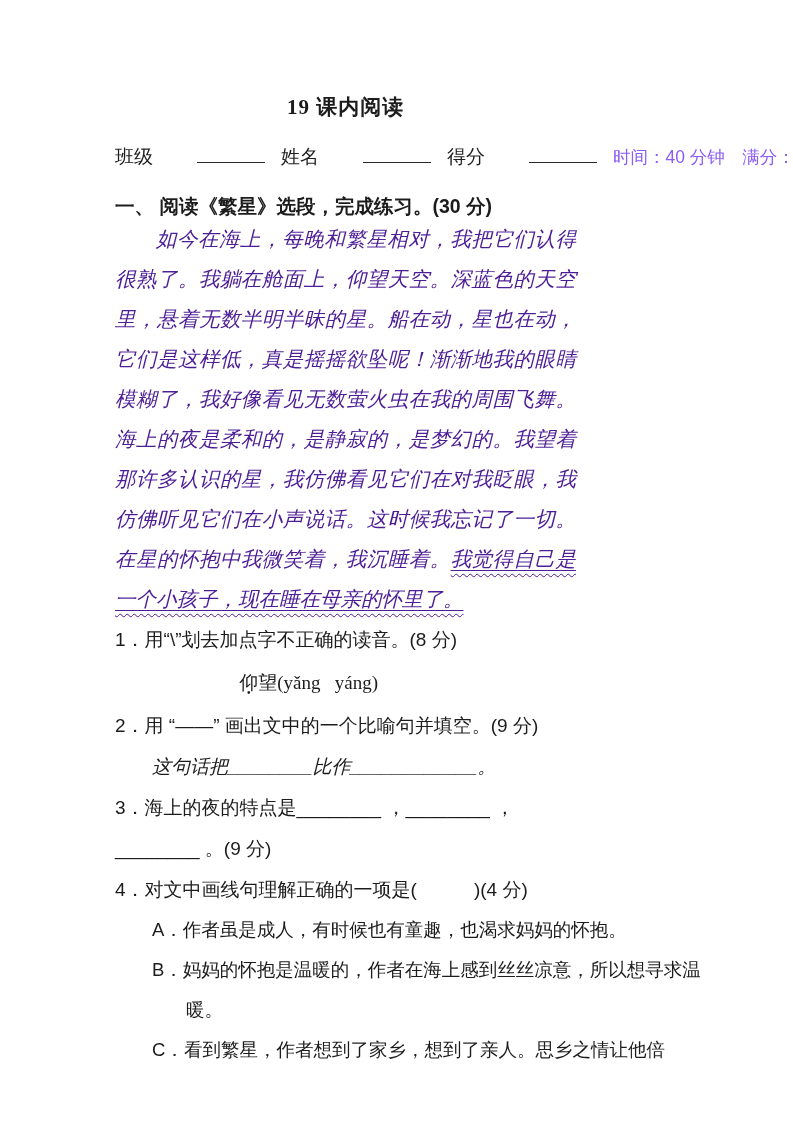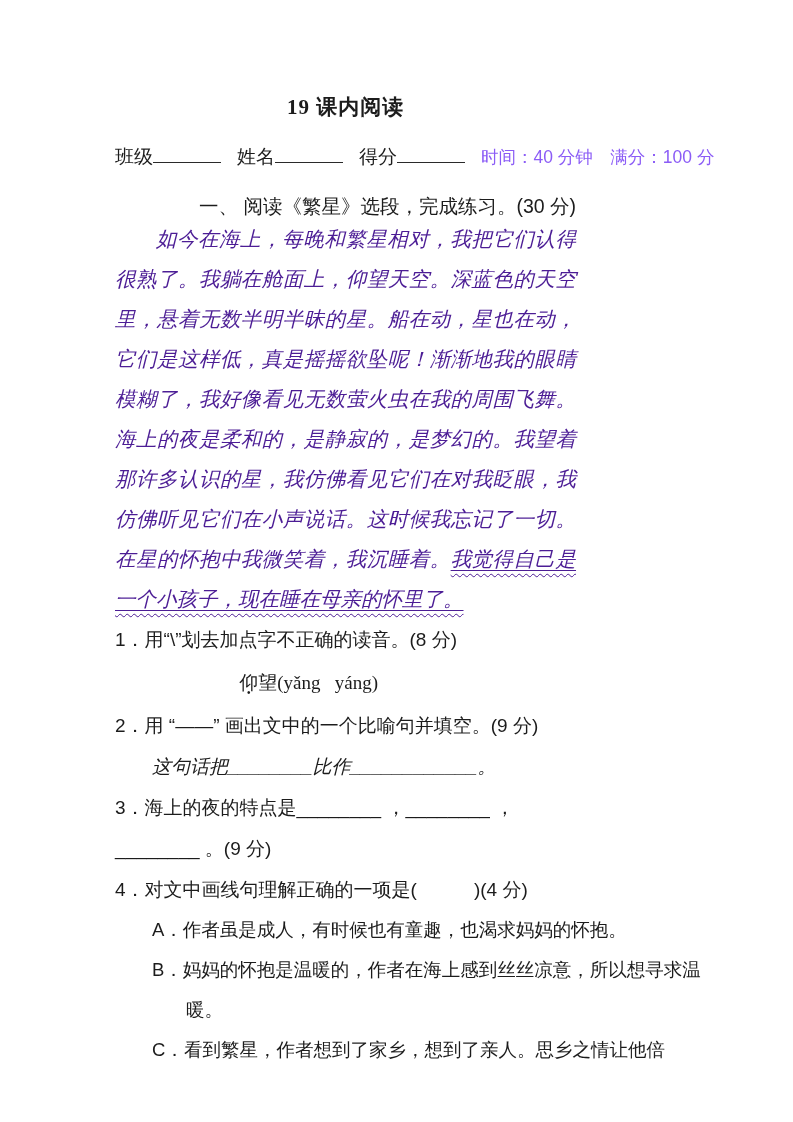--- a/index.html
+++ b/index.html
@@ -22,36 +22,35 @@
     font-size:21px; font-weight:700;
     line-height:26px;
     letter-spacing:1px;
   }
   .info-line {
     margin-top:25px;
     display:flex; align-items:baseline;
     font-size:19px; line-height:24px;
     white-space:nowrap;
   }
-  .field { display:flex; align-items:baseline; margin-right:16px; }
+  .field { display:flex; align-items:baseline; margin-right:16px;gap:44px; }
   .blank {
     display:inline-block; width:68px; height:14px;
     border-bottom:1.5px solid #2a2a2a;
   }
   .exam-info {
     margin-left:auto;
     color:#8b5cf6;
     font-size:17.5px;
   }
   
   .heading {
     margin-top:25px;
-    font-size:19.5px; font-weight:400;
+    font-size:19.5px; font-weight:700;
     line-height:25px;
-    text-align:right;
   }
   
   .passage {
     font-family:"DejaVu Serif","Liberation Serif",serif;
     font-style:italic;
     font-size:20.5px;
     line-height:40px;
     text-align:justify;
     text-indent:2em;
     color:#4c1d95;

